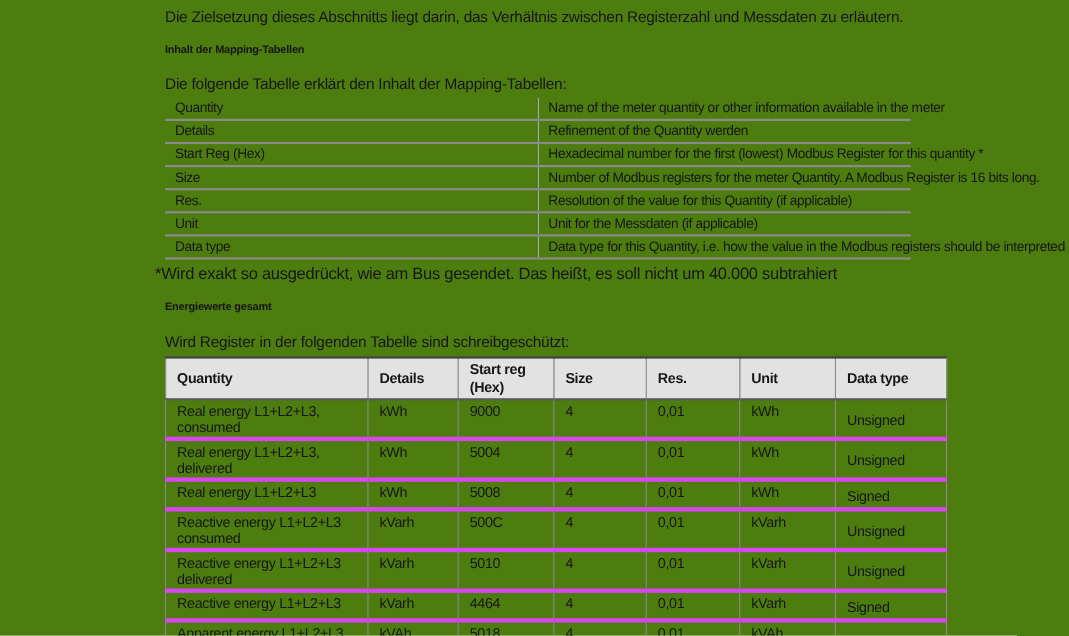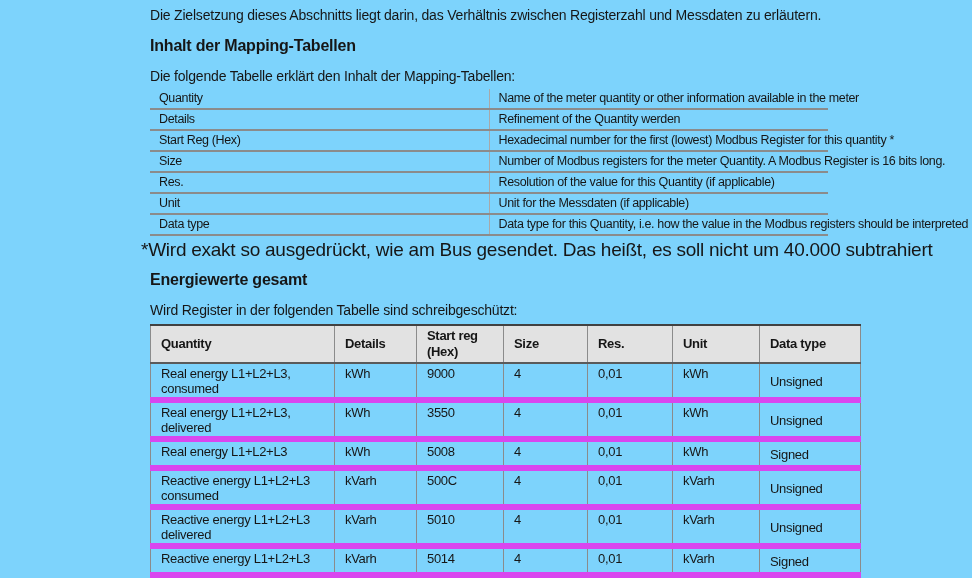--- a/index.html
+++ b/index.html
@@ -1,53 +1,53 @@
 <!DOCTYPE html>
 <html><head>
 <meta charset="utf-8">
 <style>
   html,body{margin:0;padding:0;background:#ffffff;}
   .page{
-    position:relative;width:972px;height:578px;overflow:hidden;background:#7dd3fc;
+    position:relative;width:972px;height:578px;overflow:hidden;background:#4d7c0f;
     color:#161616;font-family:"Liberation Sans","DejaVu Sans",sans-serif;
   }
   .content{position:absolute;left:150px;top:7px;width:815px;}
   .body-text{margin:0;font-size:14px;line-height:17px;letter-spacing:-0.2px;white-space:nowrap;}
-  .heading{font-size:16px;font-weight:bold;line-height:17px;letter-spacing:-0.2px;margin:13px 0 0 0;white-space:nowrap;}
+  .heading{font-size:10px;font-weight:bold;line-height:17px;letter-spacing:-0.2px;margin:13px 0 0 0;white-space:nowrap;}
   .lead{margin-top:14px;}
 
   
   table.mapping{
     border-collapse:collapse;table-layout:fixed;width:678px;margin-top:4px;
     font-size:12.5px;letter-spacing:-0.35px;
   }
   table.mapping td{
     height:19px;line-height:19px;padding:0 0 0 9px;
     border-bottom:2px solid #8b8b8b;white-space:nowrap;overflow:visible;
   }
   table.mapping td.term{border-right:1px solid #a8a8a8;}
 
   
-  .footnote{margin:6px 0 0 -9px;font-size:19px;line-height:16px;letter-spacing:-0.25px;}
+  .footnote{margin:6px 0 0 -9px;font-size:15px;line-height:16px;letter-spacing:-0.25px;}
   .footnote div{white-space:nowrap;}
 
   
   table.energy{
     border-collapse:collapse;table-layout:fixed;width:710px;margin-top:5px;
     font-size:13px;letter-spacing:-0.3px;
     border-top:2px solid #414141;border-left:1px solid #8b8b8b;border-right:1px solid #8b8b8b;
   }
   table.energy th{
     background:#e2e2e2;text-align:left;font-weight:bold;
     padding:2px 4px 2px 10px;line-height:16px;vertical-align:middle;
     border-bottom:2px solid #5a5a5a;border-right:1px solid #8b8b8b;
   }
   table.energy td{
     padding:2px 4px 1px 10px;line-height:15px;vertical-align:top;white-space:nowrap;
-    border-bottom:6px solid #d946ef;border-right:1px solid #8b8b8b;
+    border-bottom:4px solid #d946ef;border-right:1px solid #8b8b8b;
   }
   table.energy tr.one-line td{height:20px;}
   table.energy td.dtype{vertical-align:middle;}
 </style>
 </head>
 <body>
 
 <div class="page">
   <div class="content">
 
@@ -129,21 +129,21 @@
             <td>0,01</td>
             <td>kWh</td>
             <td class="dtype">Unsigned</td>
           </tr>
           <tr class="two-line">
             <td>
               <div>Real energy L1+L2+L3,</div>
               <div>delivered</div>
             </td>
             <td>kWh</td>
-            <td>3550</td>
+            <td>5004</td>
             <td>4</td>
             <td>0,01</td>
             <td>kWh</td>
             <td class="dtype">Unsigned</td>
           </tr>
           <tr class="one-line">
             <td>
               <div>Real energy L1+L2+L3</div>
             </td>
             <td>kWh</td>
@@ -175,21 +175,21 @@
             <td>4</td>
             <td>0,01</td>
             <td>kVarh</td>
             <td class="dtype">Unsigned</td>
           </tr>
           <tr class="one-line">
             <td>
               <div>Reactive energy L1+L2+L3</div>
             </td>
             <td>kVarh</td>
-            <td>5014</td>
+            <td>4464</td>
             <td>4</td>
             <td>0,01</td>
             <td>kVarh</td>
             <td class="dtype">Signed</td>
           </tr>
           <tr class="two-line">
             <td>
               <div>Apparent energy L1+L2+L3</div>
               <div>consumed</div>
             </td>

